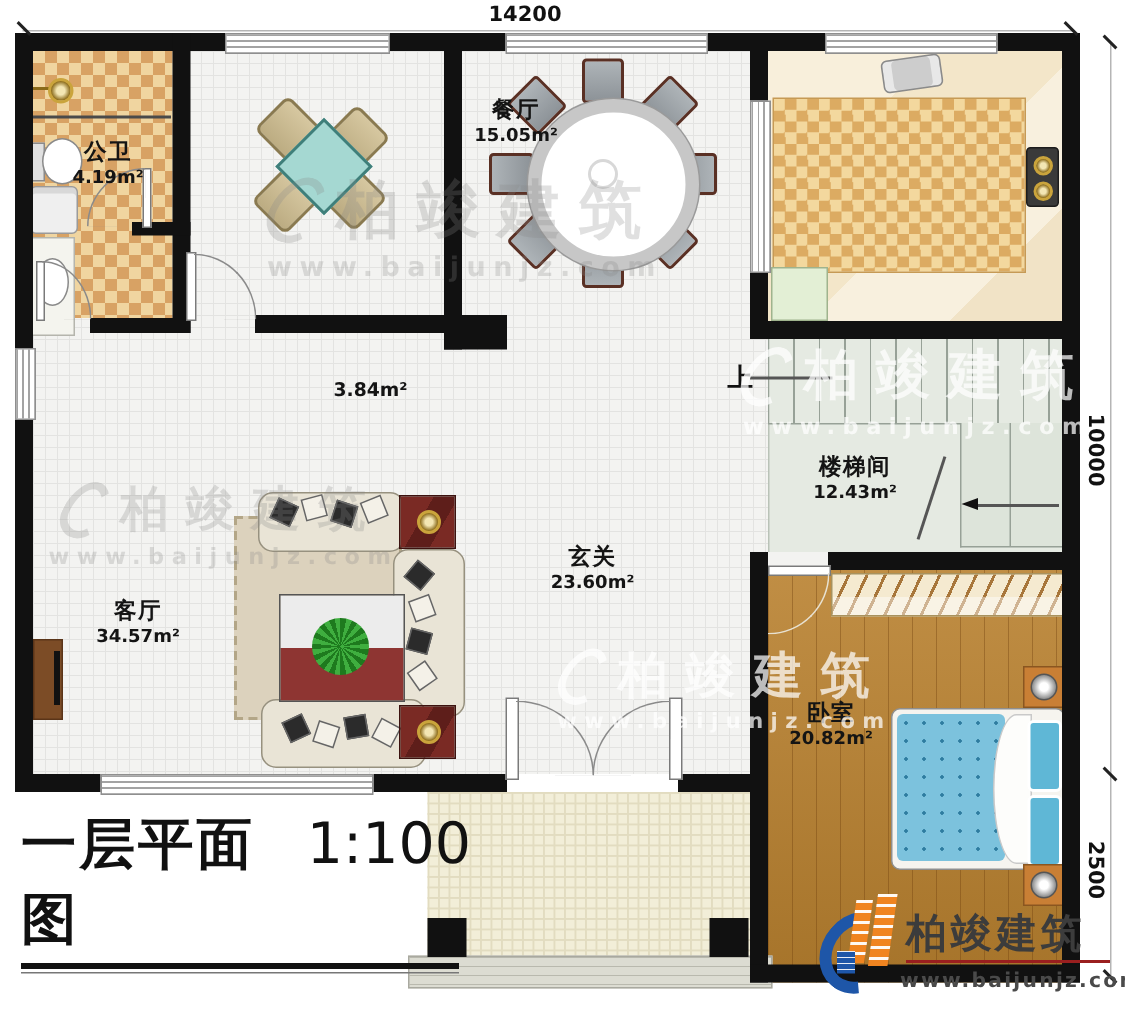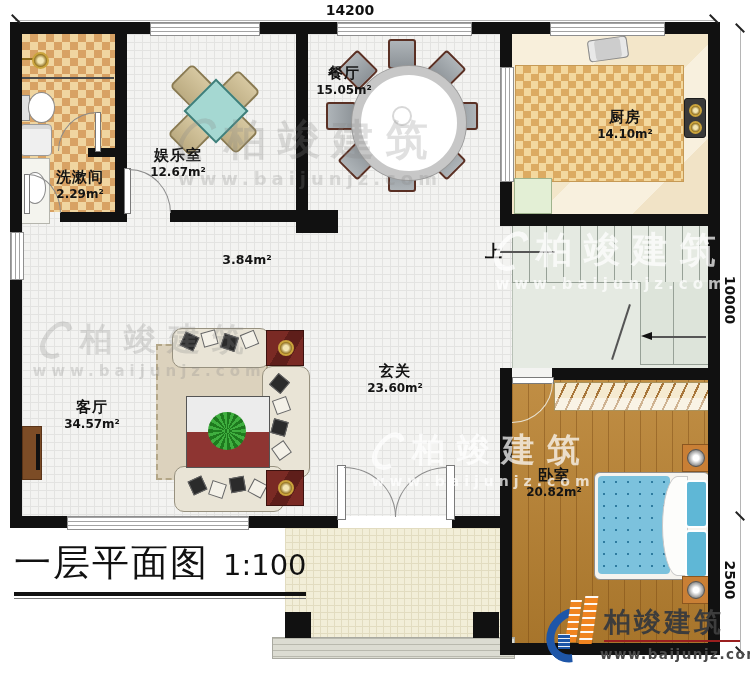--- a/index.html
+++ b/index.html
@@ -48,22 +48,22 @@
   
   .wm{display:flex;flex-direction:column;align-items:center;pointer-events:none;z-index:60;}
   .wm .row{display:flex;align-items:center;gap:8px;}
   .wm .co{font-weight:bold;letter-spacing:12px;white-space:nowrap;}
   .wm .site{font-weight:bold;letter-spacing:5px;white-space:nowrap;}
   .wm-gray{color:rgba(135,135,135,.26);}
   .wm-white{color:rgba(255,255,255,.72);}
   .wm-icon{display:inline-block;border:5px solid currentColor;border-radius:50% 50% 48% 52%/58% 58% 42% 42%;
            border-right-color:transparent;transform:skewX(-14deg) rotate(14deg);}
   
-  .tb-title{font-size:37px;font-weight:normal;color:#111;letter-spacing:2px;}
-  .tb-scale{font-size:29px;font-weight:500;color:#111;}
+  .tb-title{font-size:37px;font-weight:bold;color:#111;letter-spacing:2px;}
+  .tb-scale{font-size:38px;font-weight:500;color:#111;}
   .tb-row{font-size:15px;font-weight:600;color:#111;white-space:nowrap;}
   
   .logo-co{font-size:27px;font-weight:bold;color:#3c3c3c;letter-spacing:3px;}
   .logo-site{font-size:13.5px;font-weight:bold;color:#4a4a4a;letter-spacing:1.5px;}
 </style>
 </head>
 <body>
 
 <div id="plan">
 
@@ -190,35 +190,31 @@
 
   <div class="abs" style="left:512px;top:368px;width:40px;height:12px;background:#f3f3f1;"></div>
   <div class="abs leaf" style="left:512px;top:377px;width:40px;height:5px;"></div>
   <div class="abs arc" style="left:512px;top:382px;width:40px;height:40px;border-right:1px solid #e8e2d2;border-bottom:1px solid #e8e2d2;border-radius:0 0 100% 0;"></div>
 
   <div class="abs leaf" style="left:337px;top:465px;width:7px;height:53px;"></div>
   <div class="abs leaf" style="left:446px;top:465px;width:7px;height:53px;"></div>
   <div class="abs arc" style="left:344px;top:467px;width:51px;height:49px;border-top:1px solid #8a8a8a;border-right:1px solid #8a8a8a;border-radius:0 100% 0 0;"></div>
   <div class="abs arc" style="left:395px;top:467px;width:51px;height:49px;border-top:1px solid #8a8a8a;border-left:1px solid #8a8a8a;border-radius:100% 0 0 0;"></div>
 
-  <div class="abs room-label" style="left:28px;top:168px;width:104px;">
-    <span class="rname">洗漱间</span>
-    <span class="rarea">2.29m²</span>
-  </div>
-  <div class="abs room-label" style="left:128px;top:146px;width:100px;">
-    <span class="rname">娱乐室</span>
-    <span class="rarea">12.67m²</span>
+  <div class="abs room-label" style="left:30px;top:92px;width:84px;">
+    <span class="rname">公卫</span>
+    <span class="rarea">4.19m²</span>
   </div>
   <div class="abs room-label" style="left:294px;top:64px;width:100px;">
     <span class="rname">餐厅</span>
     <span class="rarea">15.05m²</span>
   </div>
-  <div class="abs room-label" style="left:575px;top:108px;width:100px;">
-    <span class="rname">厨房</span>
-    <span class="rarea">14.10m²</span>
+  <div class="abs room-label" style="left:520px;top:302px;width:100px;">
+    <span class="rname">楼梯间</span>
+    <span class="rarea">12.43m²</span>
   </div>
   <div class="abs room-label" style="left:345px;top:362px;width:100px;">
     <span class="rname">玄关</span>
     <span class="rarea">23.60m²</span>
   </div>
   <div class="abs room-label" style="left:42px;top:398px;width:100px;">
     <span class="rname">客厅</span>
     <span class="rarea">34.57m²</span>
   </div>
   <div class="abs room-label" style="left:504px;top:466px;width:100px;">

